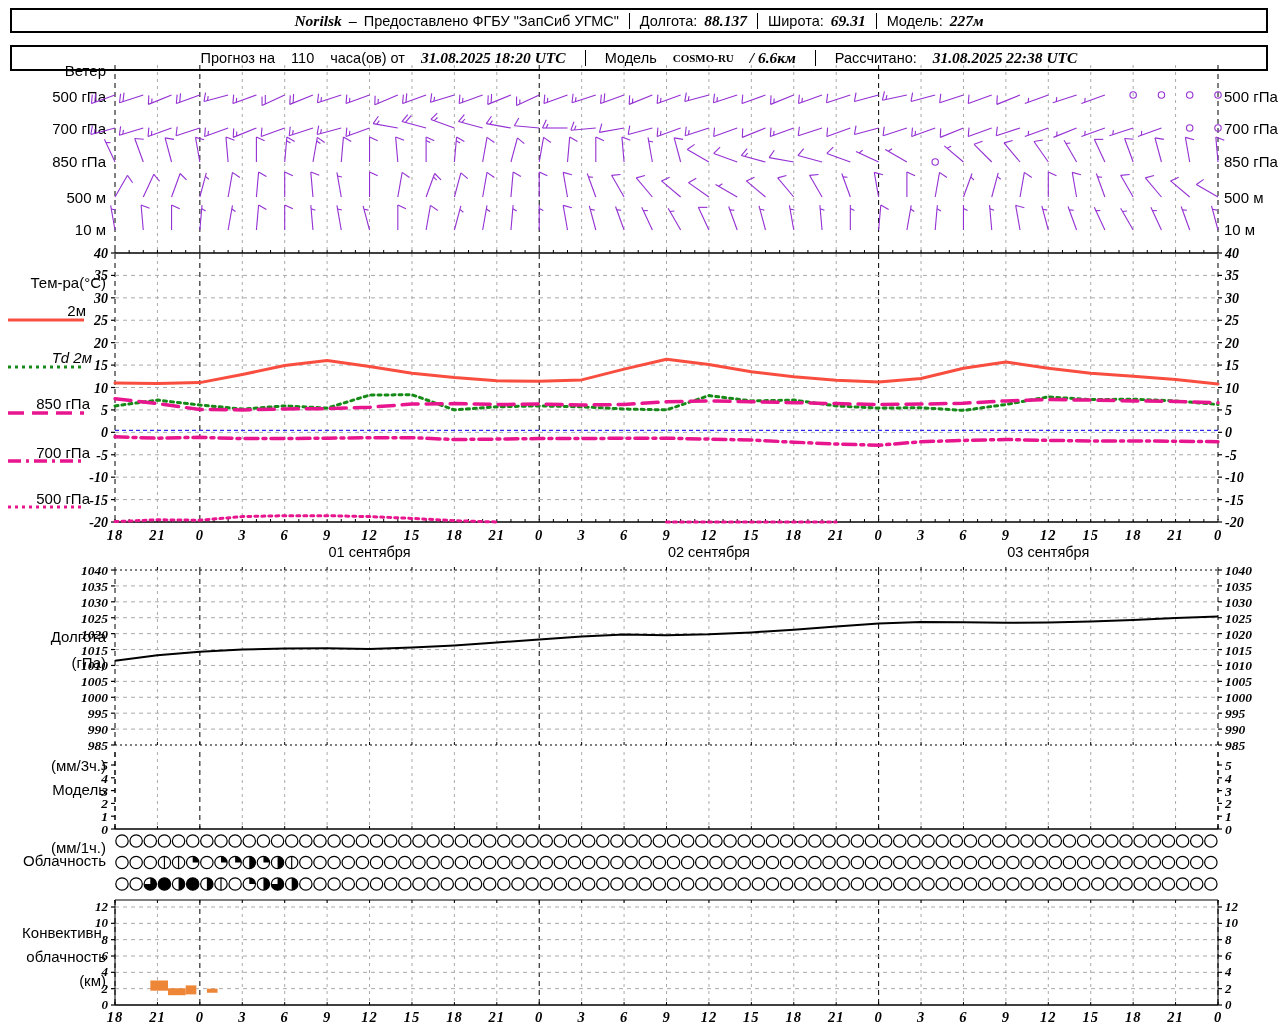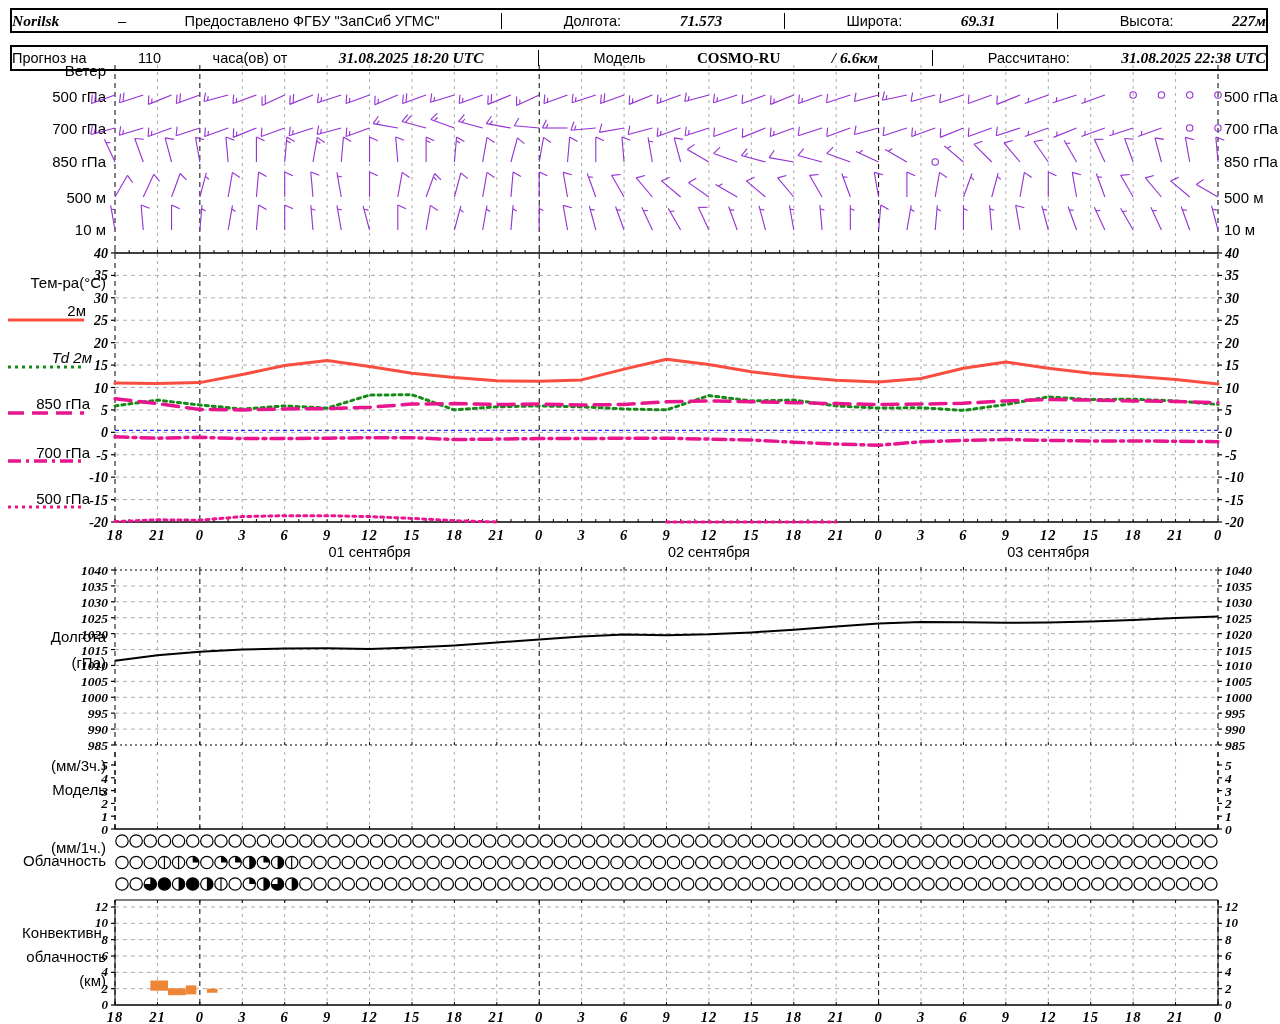--- a/index.html
+++ b/index.html
@@ -1,44 +1,44 @@
 <!DOCTYPE html>
 <html><head>
 <meta charset="utf-8">
 <style>
   html,body{margin:0;padding:0;background:#fff;}
   body{width:1280px;height:1024px;position:relative;font-family:"Liberation Sans",sans-serif;color:#000;overflow:hidden;}
   .hdrbox{position:absolute;left:10px;width:1258px;border:2px solid #000;box-sizing:border-box;
-          display:flex;align-items:center;justify-content:space-between;gap:7px;font-size:14.5px;white-space:nowrap;}
+          display:flex;align-items:center;justify-content:center;gap:7px;font-size:14.5px;white-space:nowrap;}
   .hdr1{top:8px;height:25px;}
   .hdr2{top:45px;height:26px;gap:16px;}
   .bi{font-family:"Liberation Serif",serif;font-style:italic;font-weight:bold;font-size:15.5px;}
-  .bs{font-family:"Liberation Serif",serif;font-weight:bold;font-size:15px;}
+  .bs{font-family:"Liberation Serif",serif;font-weight:bold;font-size:11px;}
   .vsep{display:inline-block;width:0;height:16px;border-left:1.5px solid #000;margin:0 3px;}
   .plabel{position:absolute;font-size:15px;white-space:nowrap;}
   .lleft{left:2px;width:104px;text-align:right;}
   .lright{left:1224px;width:80px;text-align:left;}
   svg text{font-family:"Liberation Serif",serif;font-style:italic;font-weight:bold;}
   .sanslab{font-family:"Liberation Sans",sans-serif !important;font-style:normal !important;font-weight:normal !important;}
 </style>
 </head>
 <body>
 
 <div class="hdrbox hdr1">
   <span class="bi">Norilsk</span>
   <span>–</span>
   <span>Предоставлено ФГБУ "ЗапСиб УГМС"</span>
   <span class="vsep"></span>
   <span>Долгота:</span>
-  <span class="bi">71.573</span>
+  <span class="bi">88.137</span>
   <span class="vsep"></span>
   <span>Широта:</span>
   <span class="bi">69.31</span>
   <span class="vsep"></span>
-  <span>Высота:</span>
+  <span>Модель:</span>
   <span class="bi">227м</span>
 </div>
 <div class="hdrbox hdr2">
   <span>Прогноз на</span>
   <span>110</span>
   <span>часа(ов) от</span>
   <span class="bi">31.08.2025 18:20 UTC</span>
   <span class="vsep"></span>
   <span>Модель</span>
   <span class="bs">COSMO-RU</span>

